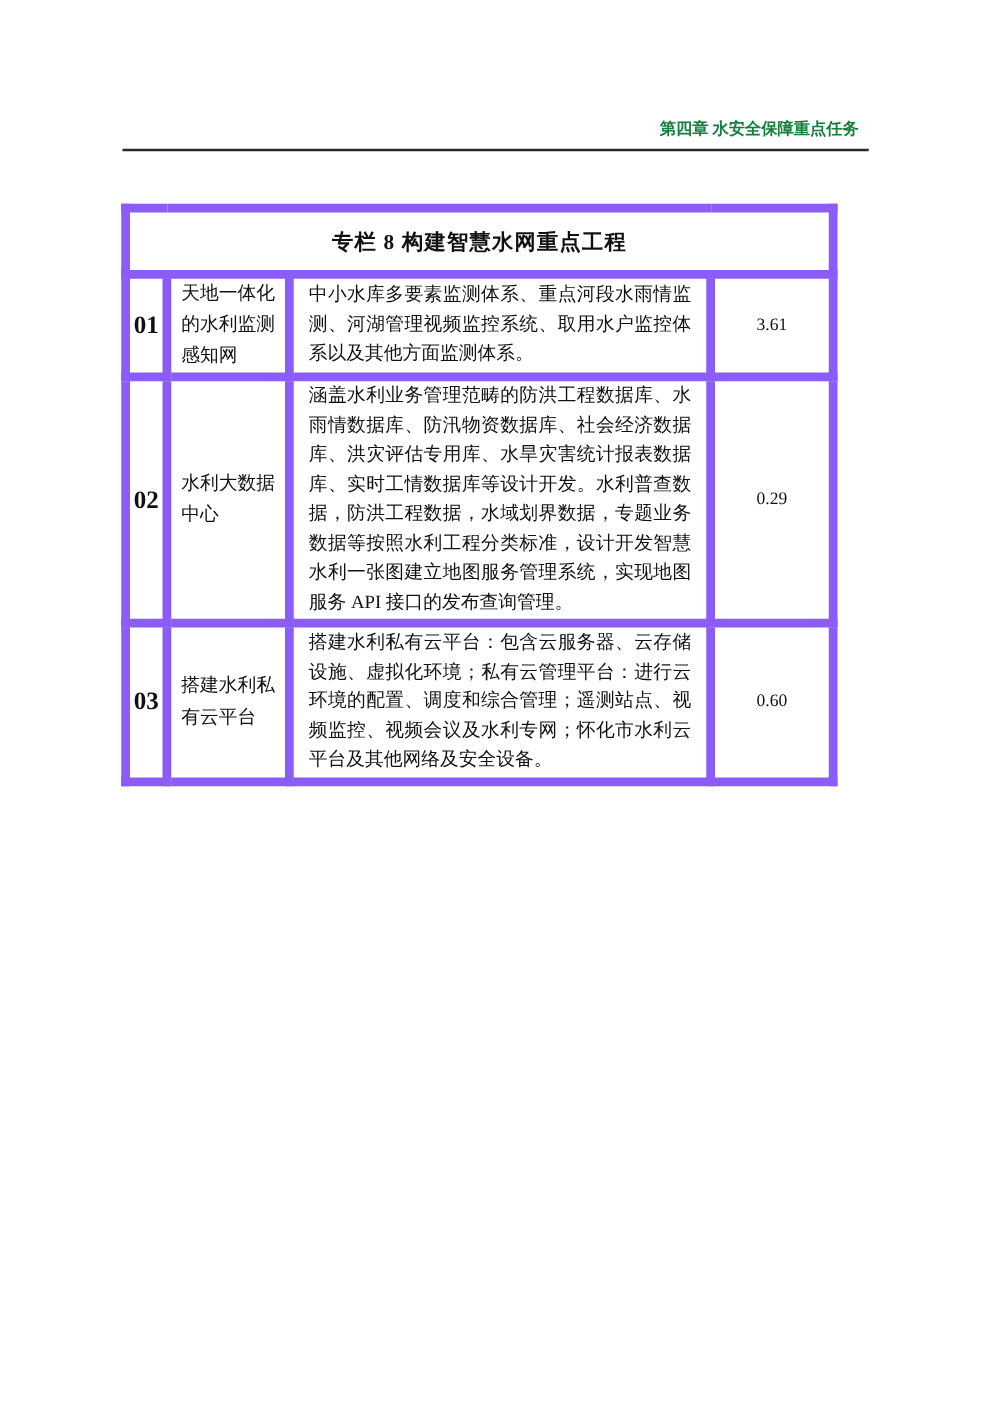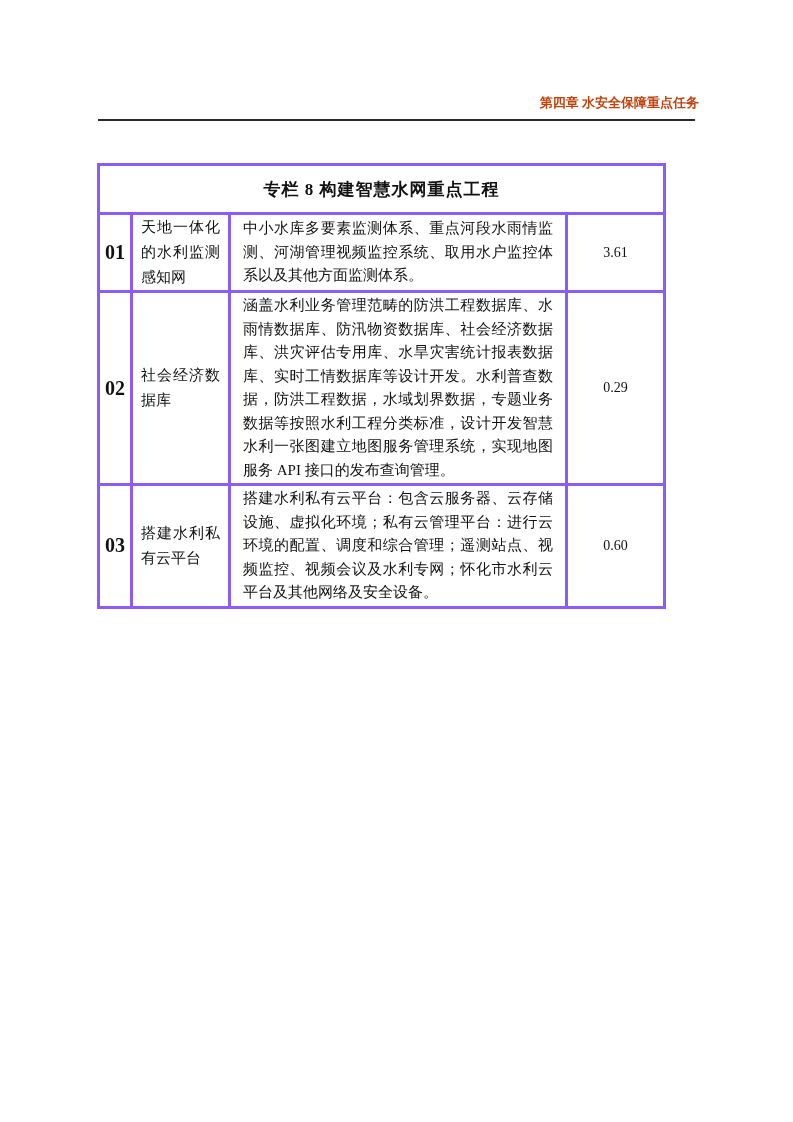--- a/index.html
+++ b/index.html
@@ -12,24 +12,24 @@
     width: 793px;
     height: 1122px;
     background: #ffffff;
     font-family: "Liberation Serif", serif;
     color: #1a1a1a;
     overflow: hidden;
   }
   .chapter-heading {
     position: absolute;
     top: 94px;
-    right: 94px;
+    right: 106px;
     font-size: 13px;
     font-weight: bold;
-    color: #c2410c;
+    color: #15803d;
     white-space: nowrap;
     font-family: Liberation Serif, serif;
   }
   .header-rule {
     position: absolute;
     top: 119px;
     left: 98px;
     width: 597px;
     height: 2px;
     background: #2a2a2a;
@@ -39,21 +39,21 @@
     left: 97px;
     top: 163px;
     width: 566px;
     border-collapse: collapse;
     table-layout: fixed;
     border: 2px solid #000;
     font-family: "Liberation Serif", serif;
     color: #111;
   }
   table.project-table td, table.project-table th {
-    border: 3px solid #8b5cf6;
+    border: 7px solid #8b5cf6;
     overflow: hidden;
     vertical-align: middle;
   }
   .title-cell {
     height: 44px;
     text-align: center;
     font-size: 17px;
     font-weight: bold;
     letter-spacing: 1px;
   }
@@ -124,21 +124,21 @@
         <td class="title-cell" colspan="4">专栏 8  构建智慧水网重点工程</td>
       </tr>
       <tr class="row-1">
         <td class="id-cell">01</td>
         <td class="name-cell">天地一体化的水利监测感知网</td>
         <td class="content-cell">中小水库多要素监测体系、重点河段水雨情监测、河湖管理视频监控系统、取用水户监控体系以及其他方面监测体系。</td>
         <td class="invest-cell">3.61</td>
       </tr>
       <tr class="row-2">
         <td class="id-cell">02</td>
-        <td class="name-cell">社会经济数据库</td>
+        <td class="name-cell">水利大数据中心</td>
         <td class="content-cell">涵盖水利业务管理范畴的防洪工程数据库、水雨情数据库、防汛物资数据库、社会经济数据库、洪灾评估专用库、水旱灾害统计报表数据库、实时工情数据库等设计开发。水利普查数据，防洪工程数据，水域划界数据，专题业务数据等按照水利工程分类标准，设计开发智慧水利一张图建立地图服务管理系统，实现地图服务 API 接口的发布查询管理。</td>
         <td class="invest-cell">0.29</td>
       </tr>
       <tr class="row-3">
         <td class="id-cell">03</td>
         <td class="name-cell">搭建水利私有云平台</td>
         <td class="content-cell">搭建水利私有云平台：包含云服务器、云存储设施、虚拟化环境；私有云管理平台：进行云环境的配置、调度和综合管理；遥测站点、视频监控、视频会议及水利专网；怀化市水利云平台及其他网络及安全设备。</td>
         <td class="invest-cell">0.60</td>
       </tr>
     </tbody>

